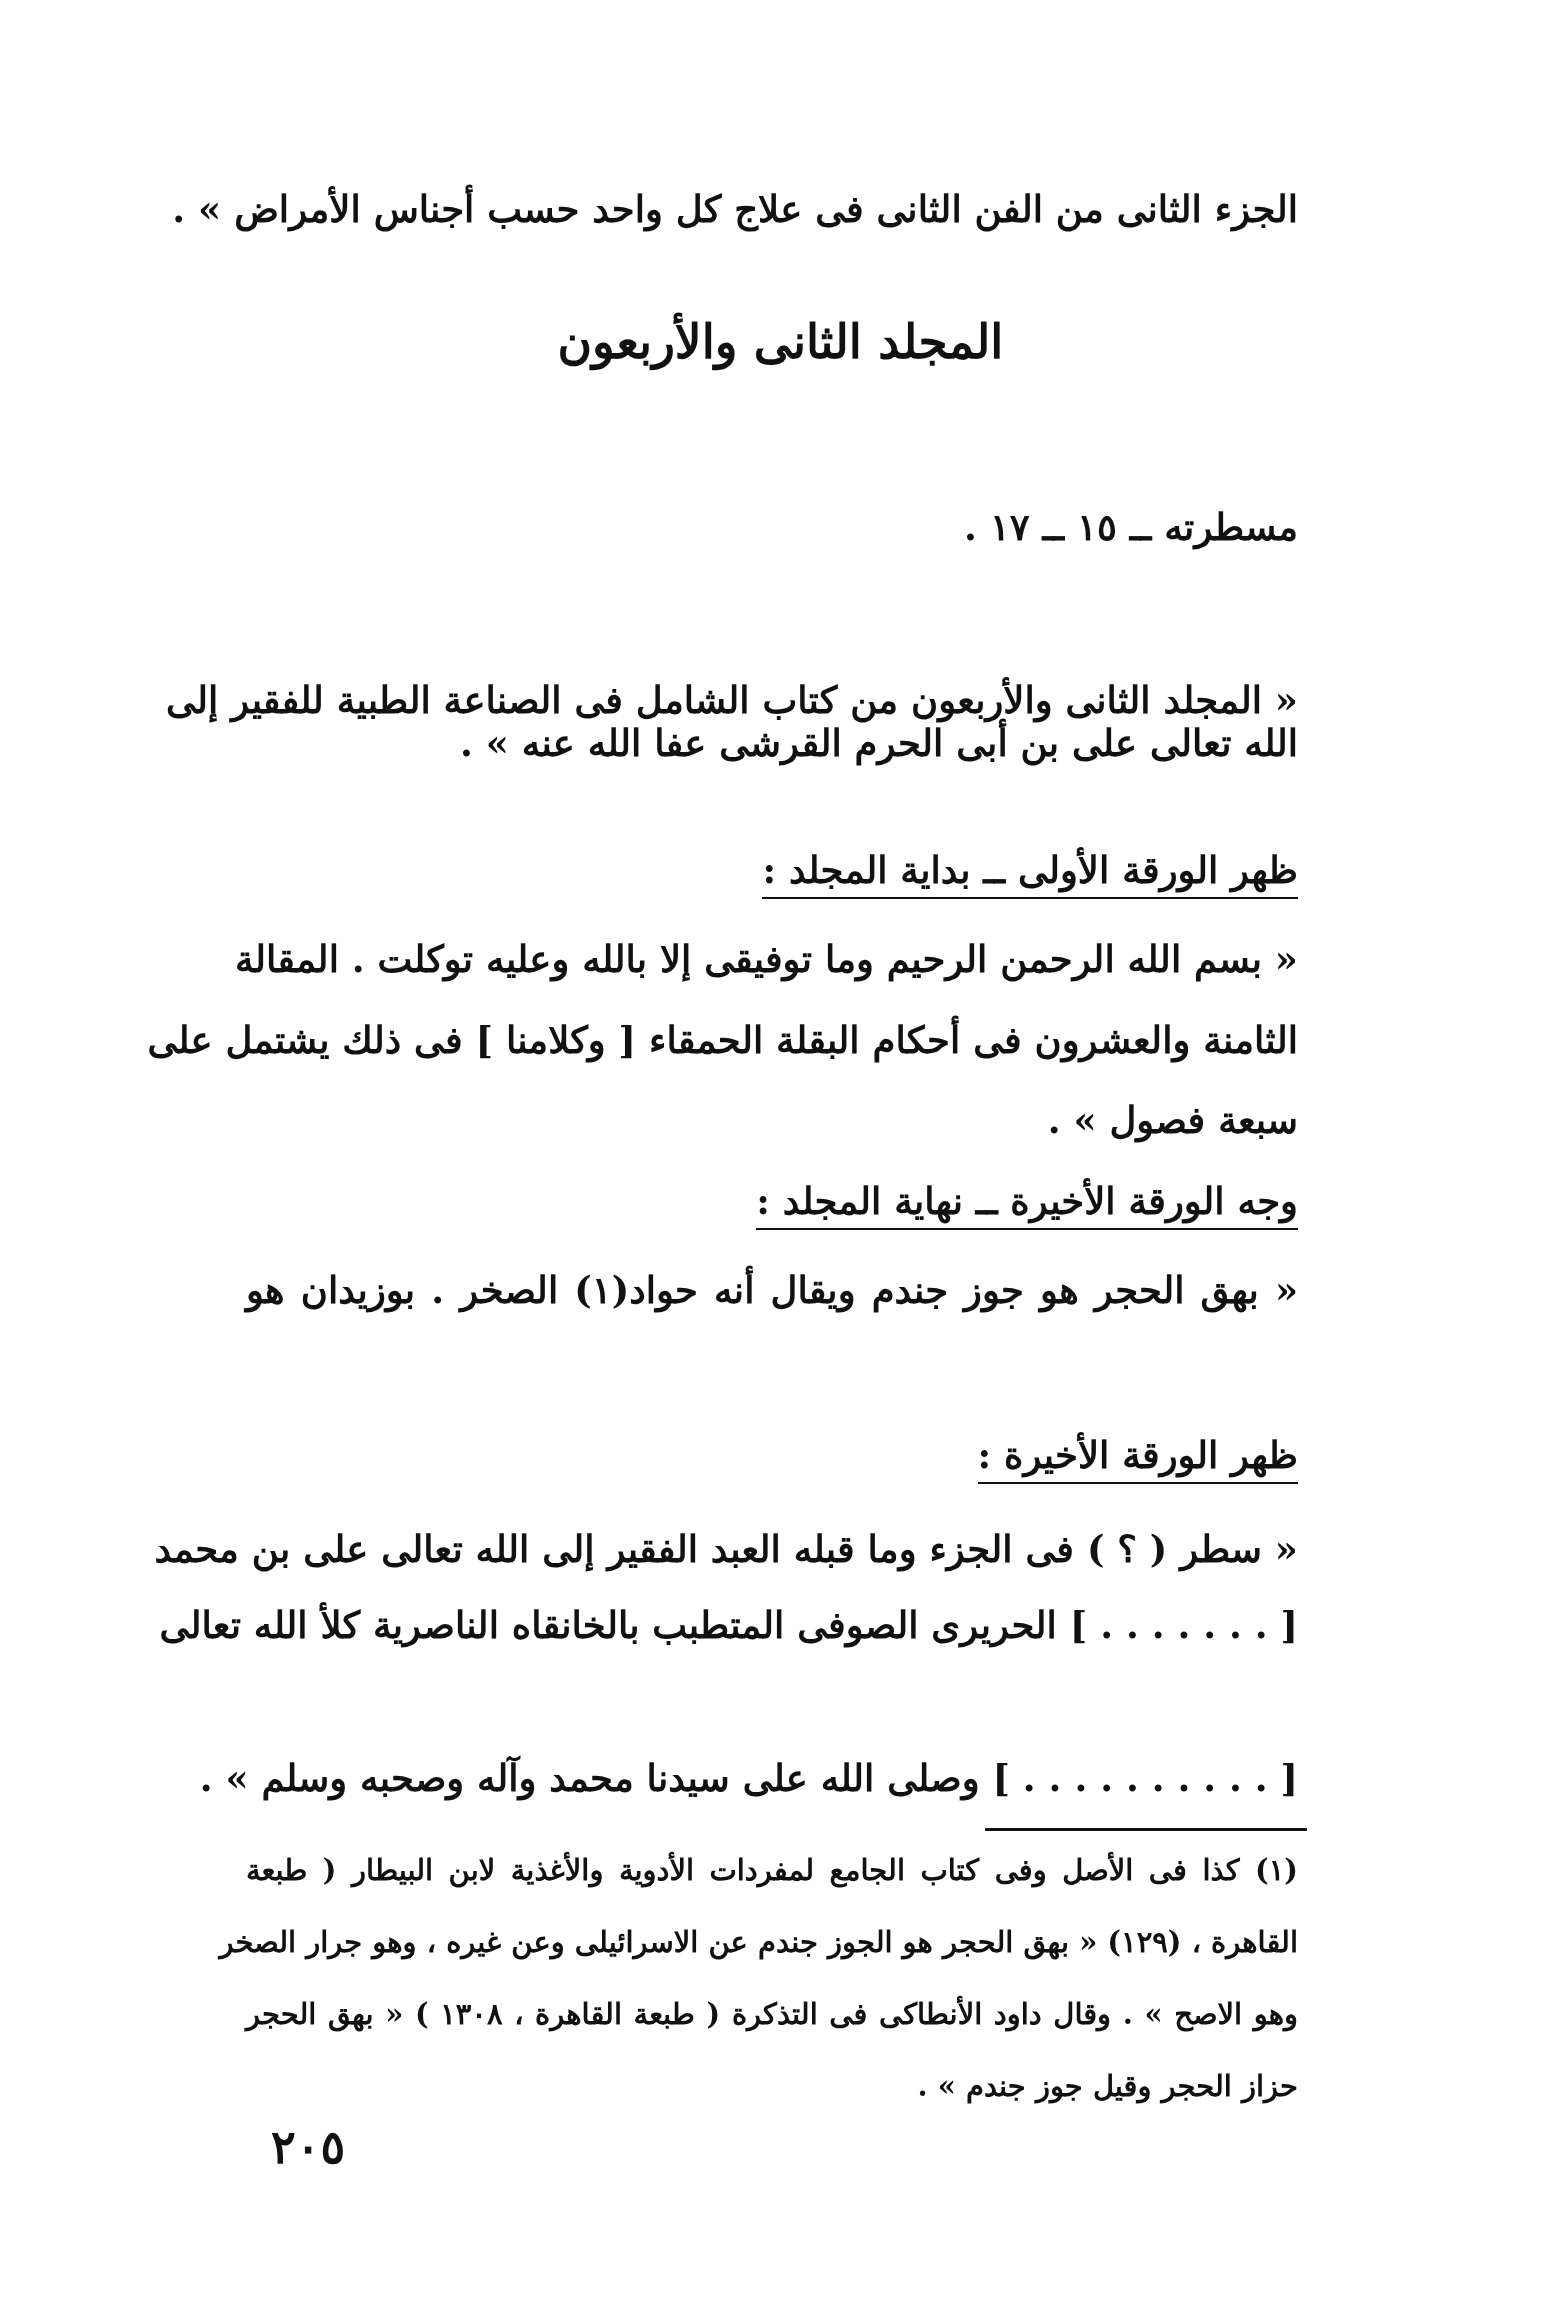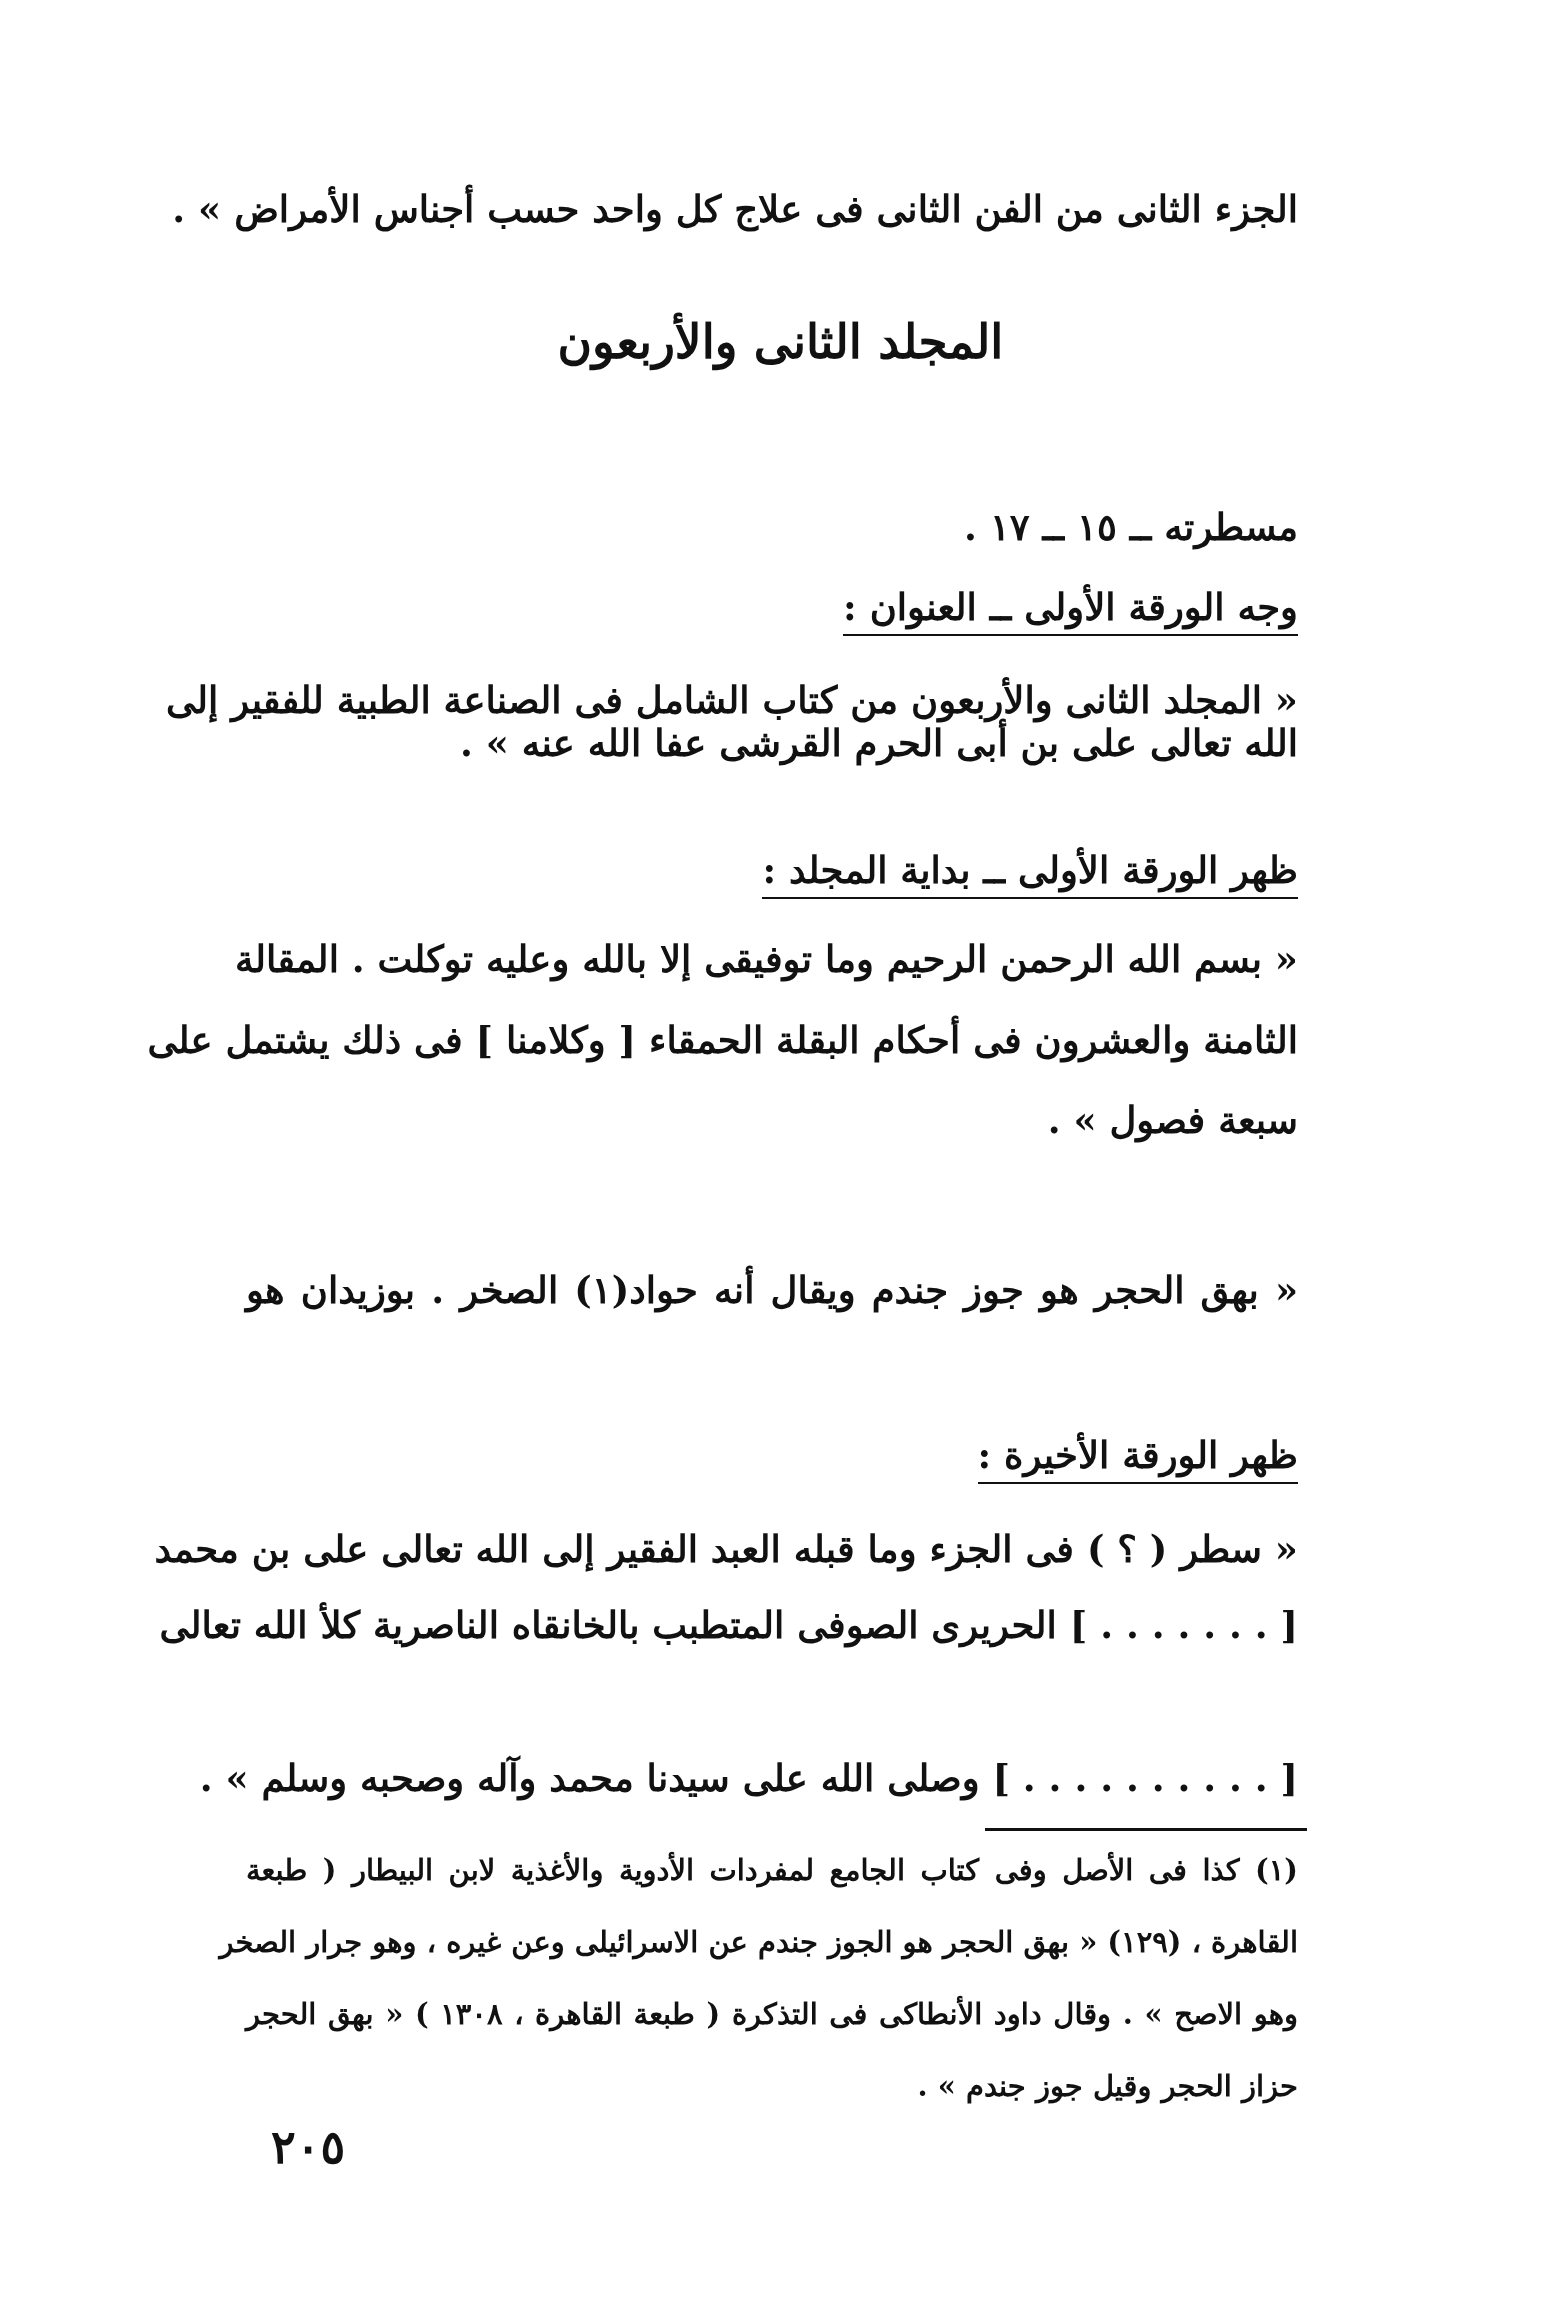--- a/index.html
+++ b/index.html
@@ -19,29 +19,29 @@
 <body>
 
 <div class="page">
 
   <div class="line start" style="top:187px;">الجزء الثانى من الفن الثانى فى علاج كل واحد حسب أجناس الأمراض » .</div>
 
   <div class="line center" style="top:314px;">المجلد الثانى والأربعون</div>
 
   <div class="line start" style="top:505px;">مسطرته ــ ١٥ ــ ١٧ .</div>
 
-  <div class="line start ul" style="top:585px;">وجه الورقة الأولى ــ العنوان :</div>
   <div class="line full" style="top:678px;">« المجلد الثانى والأربعون من كتاب الشامل فى الصناعة الطبية للفقير إلى</div>
   <div class="line start" style="top:721px;">الله تعالى على بن أبى الحرم القرشى عفا الله عنه » .</div>
 
   <div class="line full" style="top:937px;">« بسم الله الرحمن الرحيم وما توفيقى إلا بالله وعليه توكلت . المقالة</div>
   <div class="line start ul" style="top:848px;">ظهر الورقة الأولى ــ بداية المجلد :</div>
   <div class="line full" style="top:1018px;">الثامنة والعشرون فى أحكام البقلة الحمقاء [ وكلامنا ] فى ذلك يشتمل على</div>
   <div class="line start" style="top:1098px;">سبعة فصول » .</div>
 
+  <div class="line start ul" style="top:1179px;">وجه الورقة الأخيرة ــ نهاية المجلد :</div>
   <div class="line full" style="top:1268px;">« بهق الحجر هو جوز جندم ويقال أنه حواد(١) الصخر . بوزيدان هو</div>
 
   <div class="line start ul" style="top:1433px;">ظهر الورقة الأخيرة :</div>
   <div class="line full" style="top:1527px;">« سطر ( ؟ ) فى الجزء وما قبله العبد الفقير إلى الله تعالى على بن محمد</div>
   <div class="line full" style="top:1603px;">[ . . . . . . . ] الحريرى الصوفى المتطبب بالخانقاه الناصرية كلأ الله تعالى</div>
   <div class="line start" style="top:1756px;">[ . . . . . . . . . . ] وصلى الله على سيدنا محمد وآله وصحبه وسلم » .</div>
 
   <div class="rule" style="top:1828px; right:254px; width:322px;"></div>
 
   <div class="line full fn" style="top:1853px;">(١) كذا فى الأصل وفى كتاب الجامع لمفردات الأدوية والأغذية لابن البيطار ( طبعة</div>

